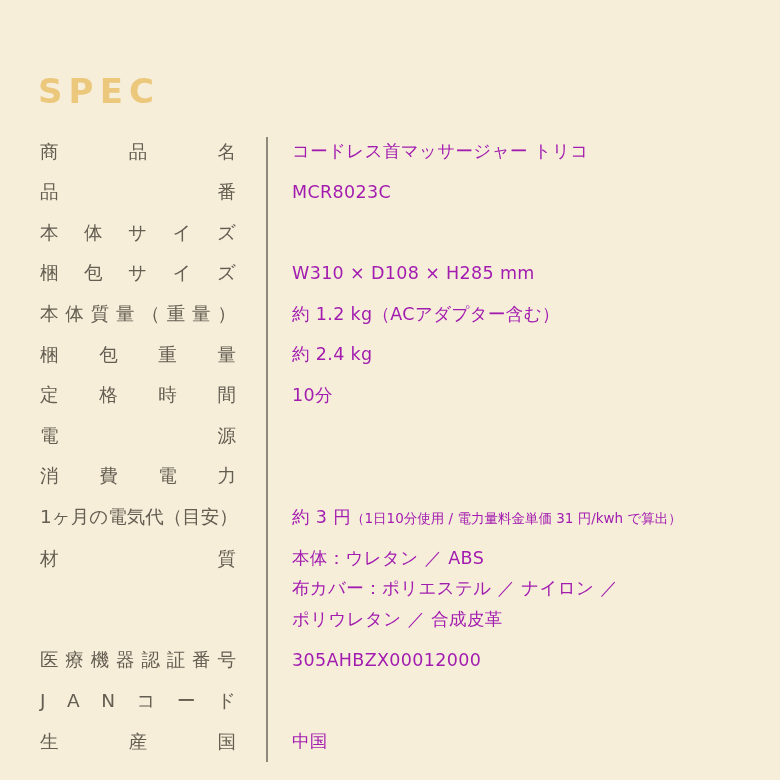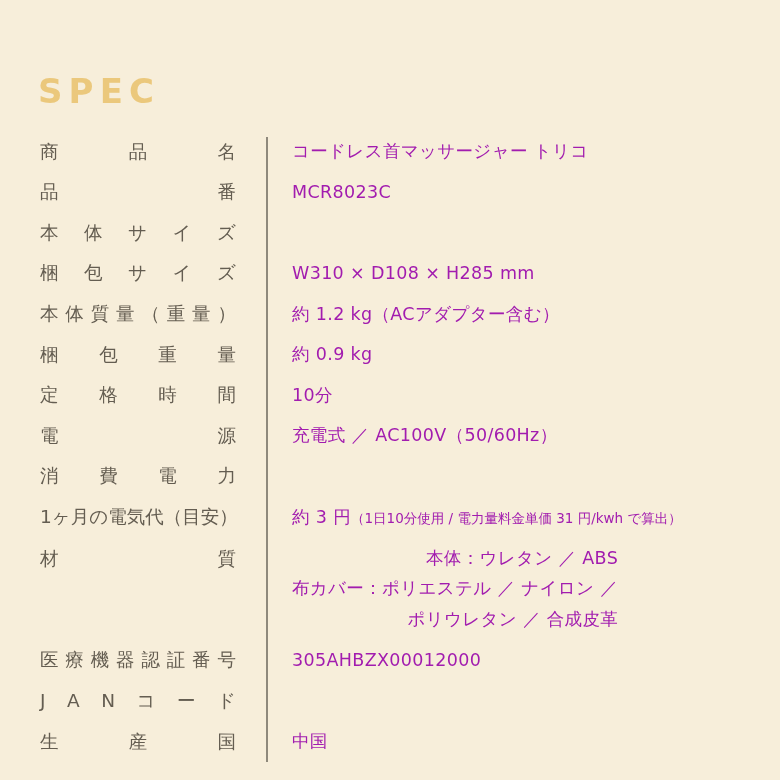--- a/index.html
+++ b/index.html
@@ -74,21 +74,20 @@
     min-height: 95.7px;
     box-sizing: border-box;
     padding: 5.7px 0;
   }
   .spec-row.multiline .spec-row-label {
     padding-top: 5px;
   }
   .spec-row.multiline .spec-row-value {
     line-height: 30.5px;
     white-space: normal;
-    text-align: right;
   }
 </style>
 </head>
 <body>
 
 <div class="page">
 
   <div class="spec-title">SPEC</div>
 
   <div class="spec-table">
@@ -146,39 +145,38 @@
       <div class="spec-row-value">約 1.2 kg（ACアダプター含む）</div>
     </div>
 
     <div class="spec-row">
       <div class="spec-row-label">
           <span>梱</span>
           <span>包</span>
           <span>重</span>
           <span>量</span>
         </div>
-      <div class="spec-row-value">約 0.9 kg</div>
+      <div class="spec-row-value">約 2.4 kg</div>
     </div>
 
     <div class="spec-row">
       <div class="spec-row-label">
           <span>定</span>
           <span>格</span>
           <span>時</span>
           <span>間</span>
         </div>
       <div class="spec-row-value">10分</div>
     </div>
 
     <div class="spec-row">
       <div class="spec-row-label">
           <span>電</span>
           <span>源</span>
         </div>
-      <div class="spec-row-value">充電式 ／ AC100V（50/60Hz）</div>
     </div>
 
     <div class="spec-row">
       <div class="spec-row-label">
           <span>消</span>
           <span>費</span>
           <span>電</span>
           <span>力</span>
         </div>
     </div>

